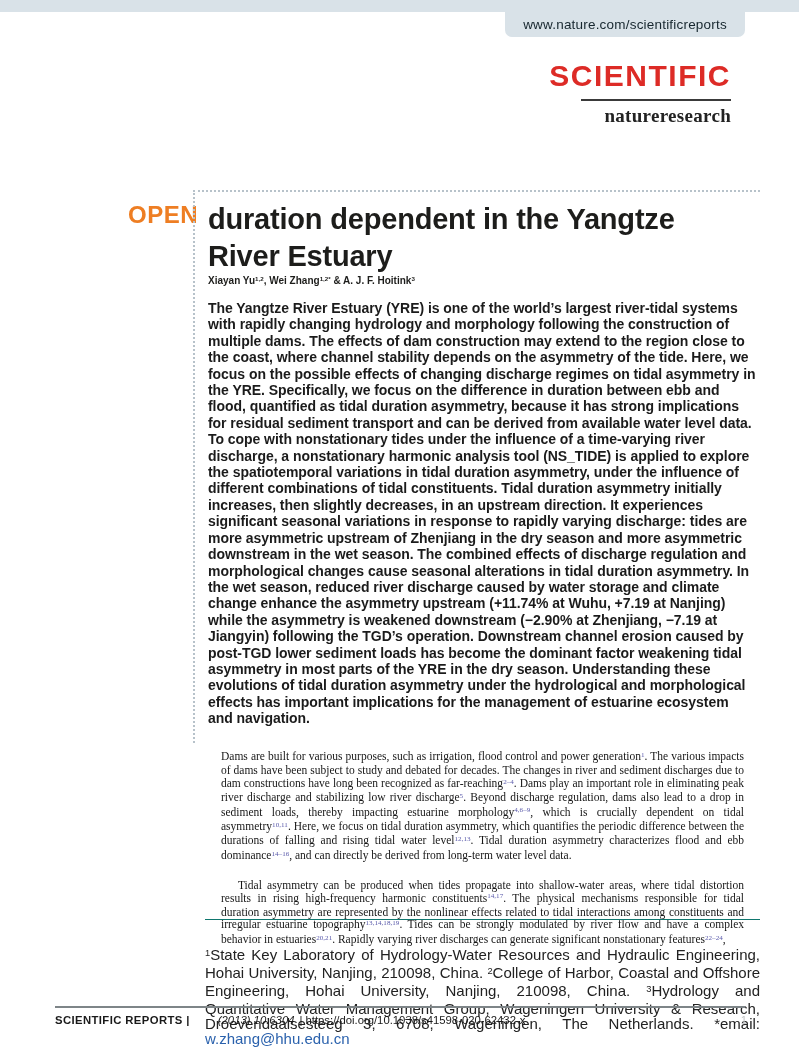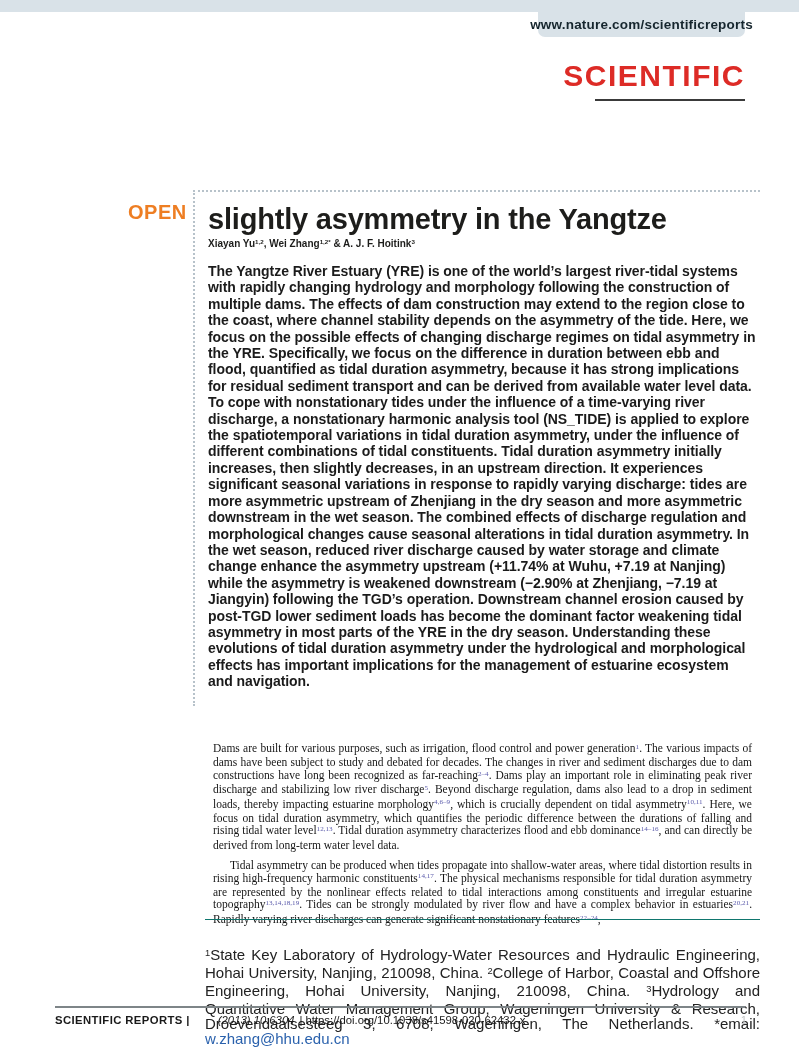--- a/index.html
+++ b/index.html
@@ -1,45 +1,45 @@
 <!DOCTYPE html>
 <html><head>
 <meta charset="utf-8">
 <style>
   html,body{margin:0;padding:0;background:#ffffff;}
   .page{position:relative;width:799px;height:1051px;background:#ffffff;overflow:hidden;
         font-family:"Liberation Sans",sans-serif;color:#1a1a1a;}
 
   
   .topbar{position:absolute;top:0;left:0;width:799px;height:12px;background:#d9e2e8;}
-  .url-tab{position:absolute;top:12px;right:54px;width:207px;height:25px;background:#d9e2e8;
+  .url-tab{position:absolute;top:12px;right:54px;width:240px;height:25px;background:#d9e2e8;
            border-radius:0 0 7px 7px;display:flex;align-items:center;justify-content:center;
-           font-size:13.5px;color:#16262e;letter-spacing:0.2px;font-weight:bold;}
-  .logo{position:absolute;top:60px;right:54px;text-align:right;}
+           font-size:13.5px;color:#16262e;letter-spacing:0.2px;}
+  .logo{position:absolute;top:60px;right:68px;text-align:right;}
   .logo .l1{font-size:30px;font-weight:bold;color:#dd2b26;letter-spacing:1.5px;line-height:32px;}
   .logo .l2{font-size:35px;font-weight:bold;color:#151515;letter-spacing:4.5px;line-height:36px;margin-top:-2px;}
   .logo .rule{width:150px;height:1.5px;background:#3a3a3a;margin:7px 0 4px auto;}
   .logo .l3{font-family:"Liberation Serif",serif;font-weight:600;font-size:19px;color:#222;letter-spacing:0.3px;}
 
   
-  .open-label{position:absolute;top:201px;left:128px;font-size:20px;font-weight:bold;
+  .open-label{position:absolute;top:201px;left:128px;font-size:24px;font-weight:bold;
               color:#ee7e23;letter-spacing:0.5px;}
   .article{position:absolute;top:190px;left:193px;width:567px;box-sizing:border-box;
            border-top:2px dotted #b7c2ca;border-left:2px dotted #b7c2ca;
            padding:9px 0 16px 13px;}
   .title{font-size:29px;font-weight:bold;color:#1d1d1b;line-height:37px;letter-spacing:-0.2px;}
   .authors{font-size:10px;font-weight:bold;color:#1d1d1b;}
   .abstract{margin-top:14px;width:548px;font-size:14px;font-weight:bold;color:#1b1b1b;
             line-height:16.4px;letter-spacing:-0.05px;}
 
   
   .body-text{position:absolute;top:734px;left:205px;width:555px;
              font-family:"Liberation Serif",serif;font-size:11.5px;line-height:12.4px;
              text-align:justify;color:#161616;}
-  .body-text p{margin:8px;}
+  .body-text p{margin:16px;}
   .body-text p.indent{text-indent:17px;font-family:Liberation Serif, serif;}
 
   
   .affiliations{position:absolute;top:919px;left:205px;width:555px;border-top:1px solid #0f766e;
                 padding-top:27px;font-size:15px;line-height:15px;text-align:justify;color:#222;}
 
   
   .footer-rule{position:absolute;top:1006px;left:55px;width:690px;height:2px;background:#7e8588;}
   .footer-row{position:absolute;top:1014px;left:55px;right:52px;display:flex;align-items:baseline;
               font-size:11.3px;color:#1a1a1a;}
@@ -60,27 +60,29 @@
 
   <div class="topbar"></div>
 
   <div class="url-tab">
     <span>www.nature.com/scientificreports</span>
   </div>
 
   <div class="logo">
     <div class="l1">SCIENTIFIC</div>
     <div class="rule"></div>
+    <div class="l3">natureresearch</div>
   </div>
 
   <div class="open-label">OPEN</div>
 
   <div class="article">
     <div class="title">
-        <div>slightly asymmetry in the Yangtze</div>
+        <div>duration dependent in the Yangtze</div>
+        <div>River Estuary</div>
       </div>
     <div class="authors"><span>Xiayan Yu</span><span class="sup">1,2</span><span>, Wei Zhang</span><span class="sup">1,2*</span><span> &amp; A. J. F. Hoitink</span><span class="sup">3</span></div>
     <div class="abstract">The Yangtze River Estuary (YRE) is one of the world’s largest river-tidal systems with rapidly changing hydrology and morphology following the construction of multiple dams. The effects of dam construction may extend to the region close to the coast, where channel stability depends on the asymmetry of the tide. Here, we focus on the possible effects of changing discharge regimes on tidal asymmetry in the YRE. Specifically, we focus on the difference in duration between ebb and flood, quantified as tidal duration asymmetry, because it has strong implications for residual sediment transport and can be derived from available water level data. To cope with nonstationary tides under the influence of a time-varying river discharge, a nonstationary harmonic analysis tool (NS_TIDE) is applied to explore the spatiotemporal variations in tidal duration asymmetry, under the influence of different combinations of tidal constituents. Tidal duration asymmetry initially increases, then slightly decreases, in an upstream direction. It experiences significant seasonal variations in response to rapidly varying discharge: tides are more asymmetric upstream of Zhenjiang in the dry season and more asymmetric downstream in the wet season. The combined effects of discharge regulation and morphological changes cause seasonal alterations in tidal duration asymmetry. In the wet season, reduced river discharge caused by water storage and climate change enhance the asymmetry upstream (+11.74% at Wuhu, +7.19 at Nanjing) while the asymmetry is weakened downstream (−2.90% at Zhenjiang, −7.19 at Jiangyin) following the TGD’s operation. Downstream channel erosion caused by post-TGD lower sediment loads has become the dominant factor weakening tidal asymmetry in most parts of the YRE in the dry season. Understanding these evolutions of tidal duration asymmetry under the hydrological and morphological effects has important implications for the management of estuarine ecosystem and navigation.</div>
   </div>
 
   <div class="body-text">
     <p><span>Dams are built for various purposes, such as irrigation, flood control and power generation</span><span class="sup ref">1</span><span>. The various impacts of dams have been subject to study and debated for decades. The changes in river and sediment discharges due to dam constructions have long been recognized as far-reaching</span><span class="sup ref">2–4</span><span>. Dams play an important role in eliminating peak river discharge and stabilizing low river discharge</span><span class="sup ref">5</span><span>. Beyond discharge regulation, dams also lead to a drop in sediment loads, thereby impacting estuarine morphology</span><span class="sup ref">4,6–9</span><span>, which is crucially dependent on tidal asymmetry</span><span class="sup ref">10,11</span><span>. Here, we focus on tidal duration asymmetry, which quantifies the periodic difference between the durations of falling and rising tidal water level</span><span class="sup ref">12,13</span><span>. Tidal duration asymmetry characterizes flood and ebb dominance</span><span class="sup ref">14–16</span><span>, and can directly be derived from long-term water level data.</span></p>
     <p class="indent"><span>Tidal asymmetry can be produced when tides propagate into shallow-water areas, where tidal distortion results in rising high-frequency harmonic constituents</span><span class="sup ref">14,17</span><span>. The physical mechanisms responsible for tidal duration asymmetry are represented by the nonlinear effects related to tidal interactions among constituents and irregular estuarine topography</span><span class="sup ref">13,14,18,19</span><span>. Tides can be strongly modulated by river flow and have a complex behavior in estuaries</span><span class="sup ref">20,21</span><span>. Rapidly varying river discharges can generate significant nonstationary features</span><span class="sup ref">22–24</span><span>,</span></p>
   </div>
 

